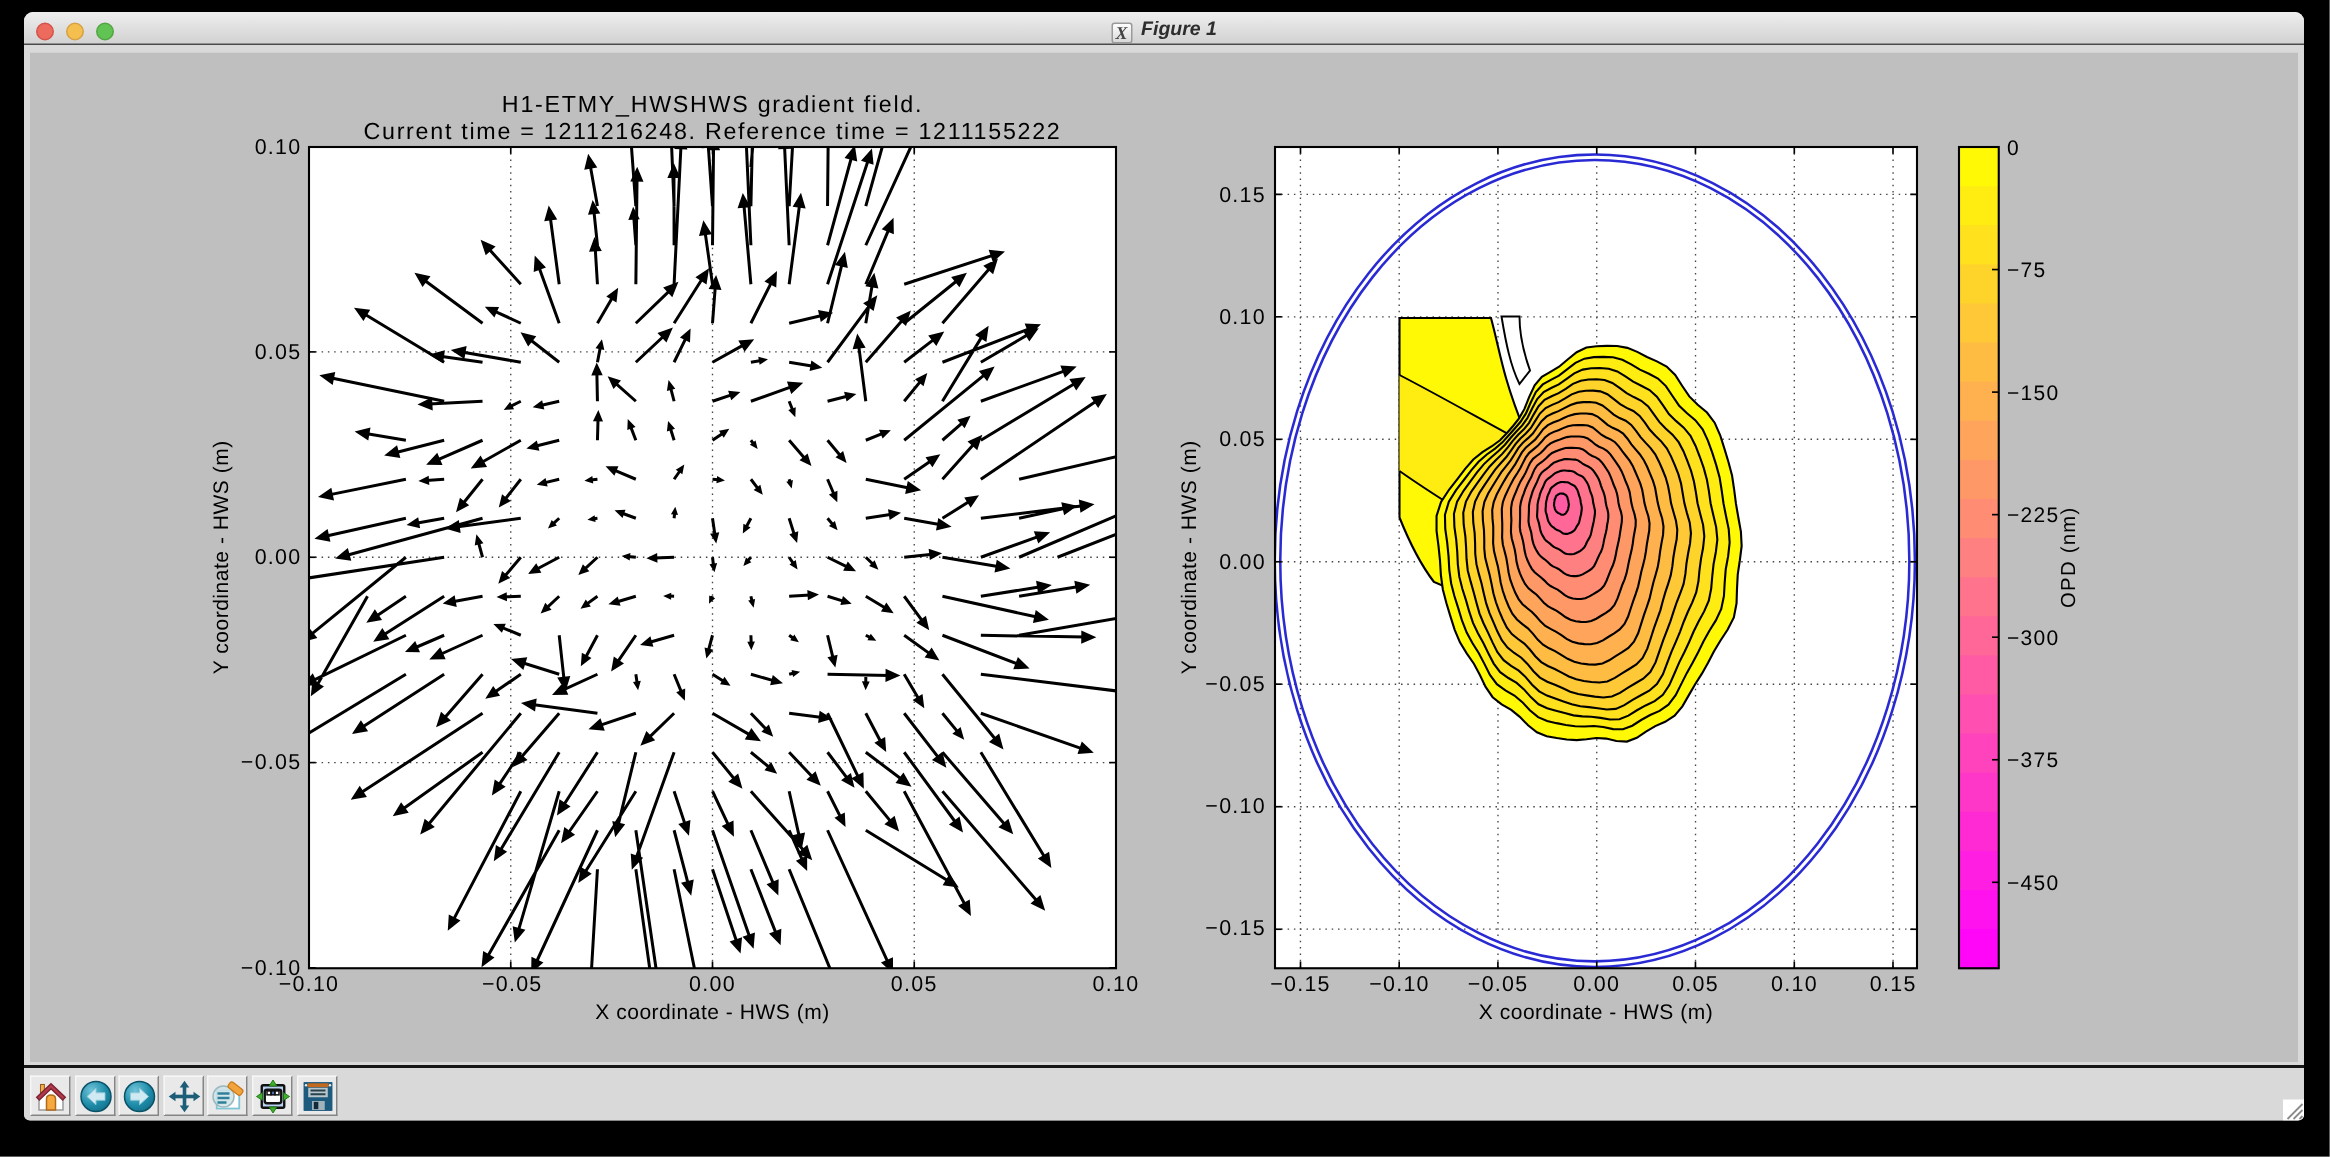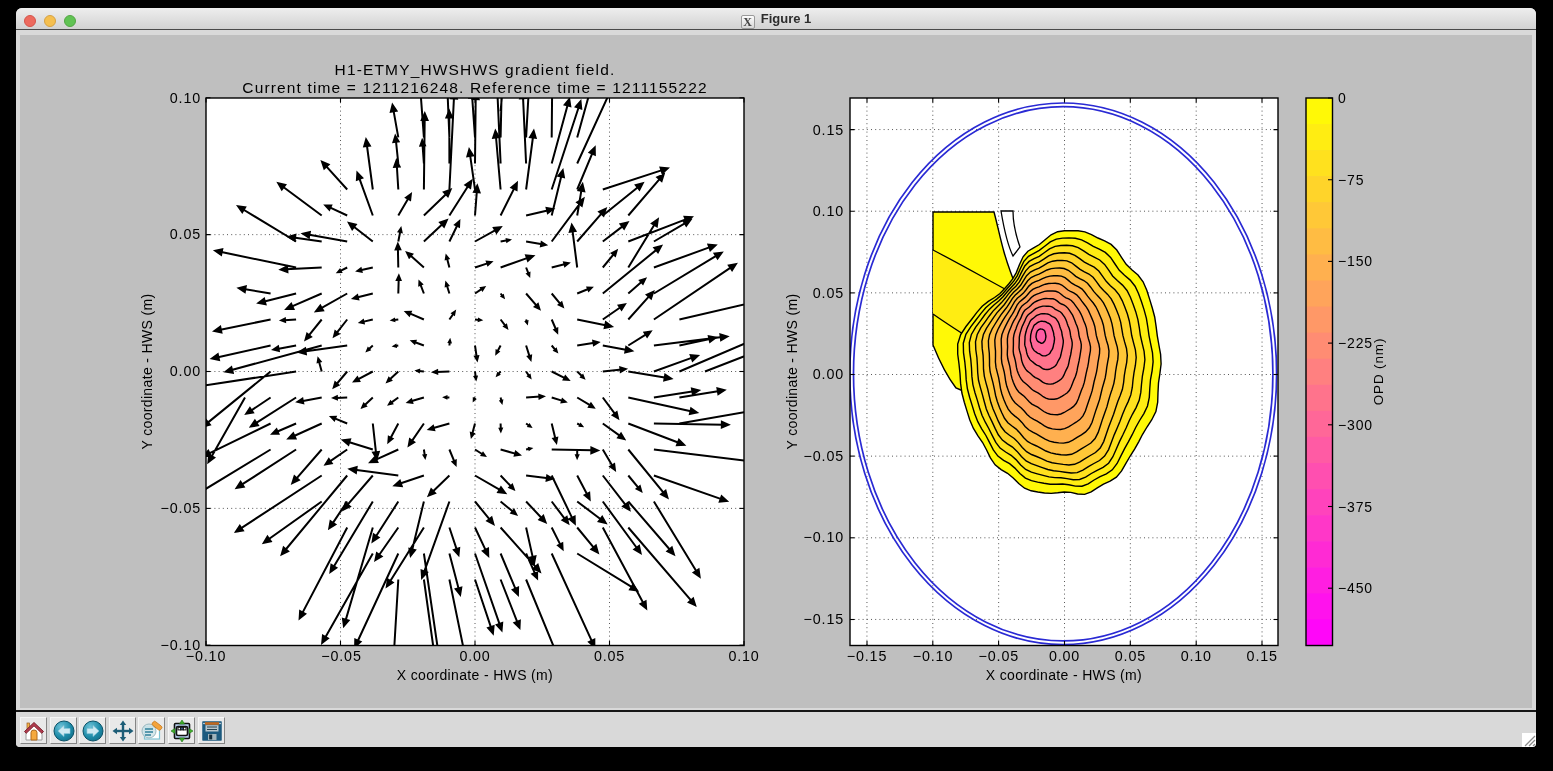--- a/index.html
+++ b/index.html
@@ -1,19 +1,19 @@
 <!DOCTYPE html>
 <html><head><meta charset="utf-8"><style>
 * { margin:0; padding:0; box-sizing:border-box; }
 body { width:1553px; height:771px; background:#000; position:relative; overflow:hidden;
        font-family:"Liberation Sans", sans-serif; }
 #win { position:absolute; left:16px; top:8px; width:1520px; height:739px;
         background:#d9d9d9; border-radius:6px 6px 4px 4px; overflow:hidden; }
 #titlebar { position:absolute; left:0; top:0; width:100%; height:22px;
-  background:linear-gradient(#eeeeee,#d2d2d2); border-bottom:1px solid #4a4a4a; }
+  background:linear-gradient(#eeeeee,#d2d2d2); border-bottom:1px solid #4a4a4a;font-style:italic; }
 .tl { position:absolute; top:6.5px; width:12px; height:12px; border-radius:50%; }
 #tl-r { left:8px;  background:#ed6a5e; border:1px solid #d5544a; }
 #tl-y { left:28px; background:#f5bf4f; border:1px solid #d6a243; }
 #tl-g { left:48px; background:#61c354; border:1px solid #53a644; }
 #title { position:absolute; top:0; left:0; width:100%; height:22px; text-align:center;
   font-size:13px; font-weight:600; color:#2d2d2d; line-height:22px; }
 #xicon { display:inline-block; width:14px; height:14px; background:linear-gradient(#fdfdfd,#d8d8d8);
   border:1px solid #9a9a9a; border-radius:2px; vertical-align:-3px; margin-right:6px;
   font-family:"Liberation Serif", serif; font-size:12px; line-height:13px; font-weight:700; color:#444; }
 #fig { position:absolute; left:4px; top:27px; }

